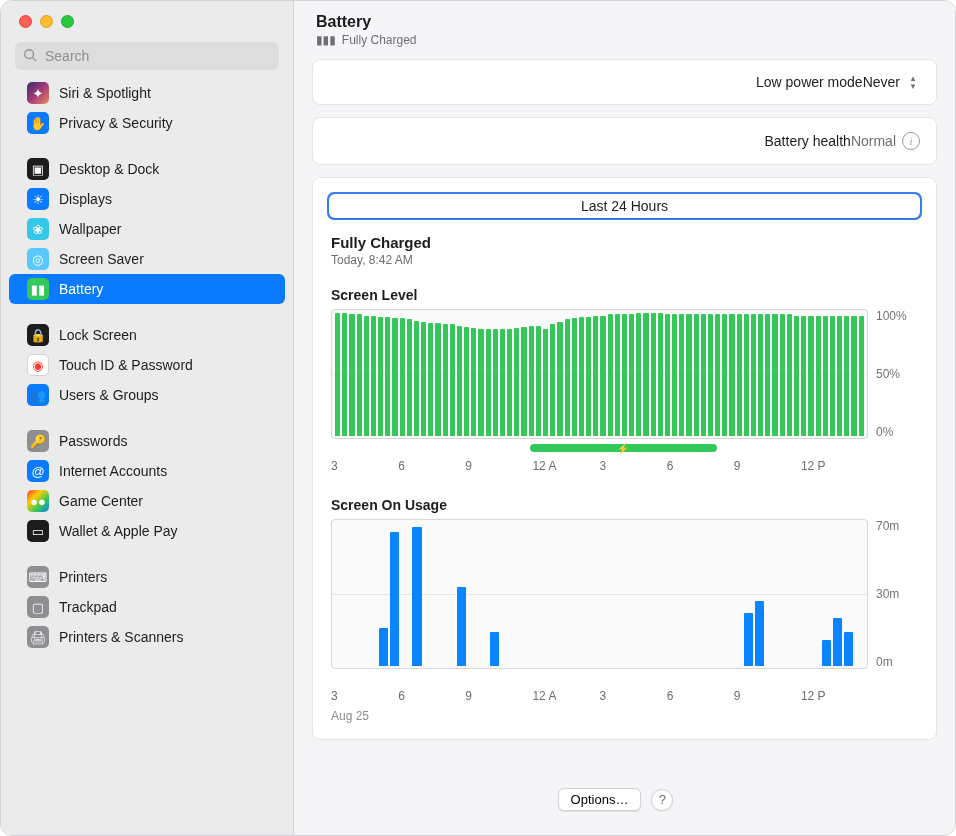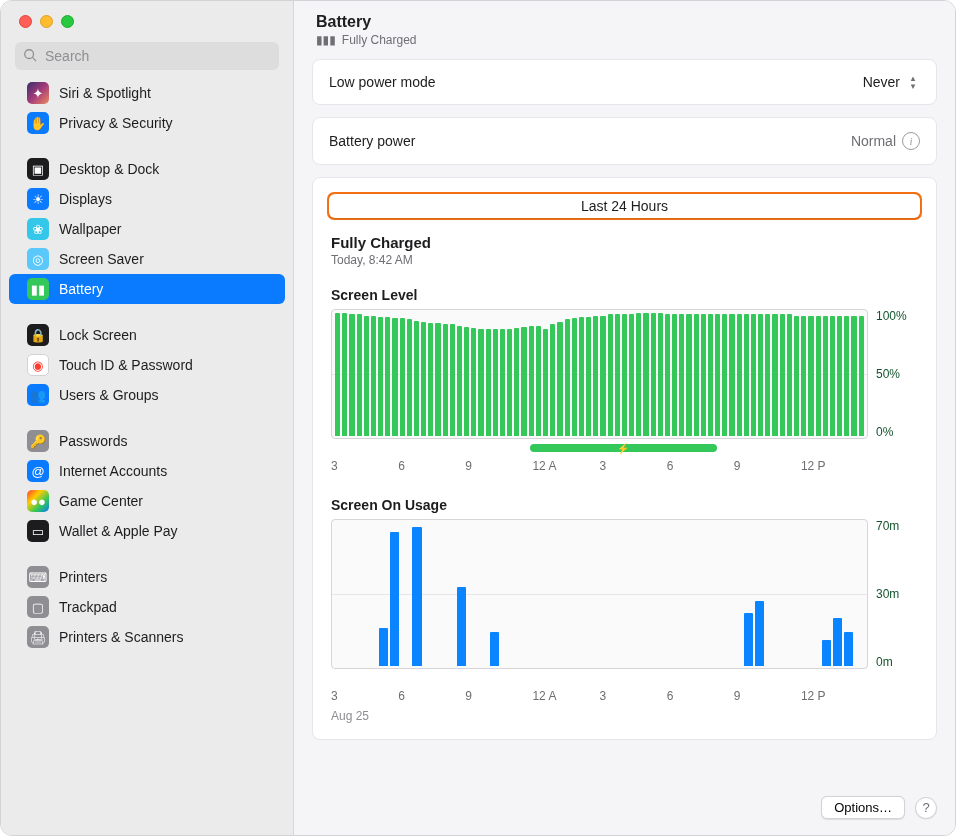--- a/index.html
+++ b/index.html
@@ -111,41 +111,41 @@
   }
   .card {
     background: #fff;
     border-radius: 8px;
     border: 1px solid #e5e5ea;
     margin-bottom: 12px;
   }
   .row {
     display: flex;
     align-items: center;
-    justify-content: space-between;
+    justify-content: flex-end;
     padding: 14px 16px;
     font-size: 14px;
   }
   .row .label { font-weight: 400; }
   .row .value { color: #6e6e73; display: flex; align-items: center; gap: 6px; }
   .popupchevrons {
     width: 14px; height: 16px;
     font-size: 9px; line-height: 8px;
     display: flex; flex-direction: column; align-items: center; justify-content: center;
     background: transparent; color: #6e6e73;
   }
   .info-circle {
     width: 18px; height: 18px; border: 1.4px solid #9b9ba0; border-radius: 50%;
     display: flex; align-items: center; justify-content: center;
     font-style: italic; font-family: Georgia, serif; font-size: 11px; color: #9b9ba0;
   }
   
   .seg {
     display: flex;
-    background: #f97316;
+    background: #3b82f6;
     border-radius: 7px;
     padding: 2px;
     margin: 14px 14px 10px 14px;
   }
   .seg button {
     flex: 1;
     border: none;
     background: transparent;
     font-size: 14px;
     height: 24px;
@@ -184,21 +184,21 @@
   .plot.battery { height: 130px; }
   .plot.usage { height: 150px; }
   .ylabels {
     width: 50px;
     display: flex;
     flex-direction: column;
     justify-content: space-between;
     align-items: flex-start;
     padding-left: 8px;
     font-size: 12px;
-    color: #14532d;
+    color: #737373;
   }
   .gridline {
     position: absolute; left: 0; right: 0; height: 0;
     border-top: 1px solid #e5e5ea;
   }
   .bars {
     position: absolute; left: 3px; right: 3px; bottom: 2px; top: 2px;
     display: flex; align-items: flex-end; gap: 2px;
   }
   .bars .bar {
@@ -228,24 +228,24 @@
     padding-right: 50px;
   }
   .xticks span { flex: 1; }
   .date-row {
     display: flex; font-size: 12px; color: #8e8e93;
     padding: 2px 18px 0 18px;
   }
   .date-row span { flex: 1; }
   .footer {
     display: flex;
-    justify-content: flex-end;
+    justify-content: center;
     align-items: center;
     gap: 10px;
-    padding: 10px 18px 16px 0;
+    padding: 10px 18px 24px 0;
   }
   .btn {
     background: #fff;
     border: 1px solid #d2d2d7;
     border-radius: 6px;
     padding: 3px 12px;
     font-size: 13px;
     box-shadow: 0 0.5px 1px rgba(0,0,0,0.1);
   }
   .helpbtn {
@@ -370,21 +370,21 @@
             <span class="popupchevrons">
               <span>▴</span>
                 <span>▾</span>
             </span>
           </span>
         </div>
       </div>
 
       <div class="card">
         <div class="row">
-          <span class="label">Battery power</span>
+          <span class="label">Battery health</span>
           <span class="value">
             <span>Normal</span>
             <span class="info-circle">i</span>
           </span>
         </div>
       </div>
 
       <div class="chartcard">
         <div class="seg">
           <button class="active">Last 24 Hours</button>

